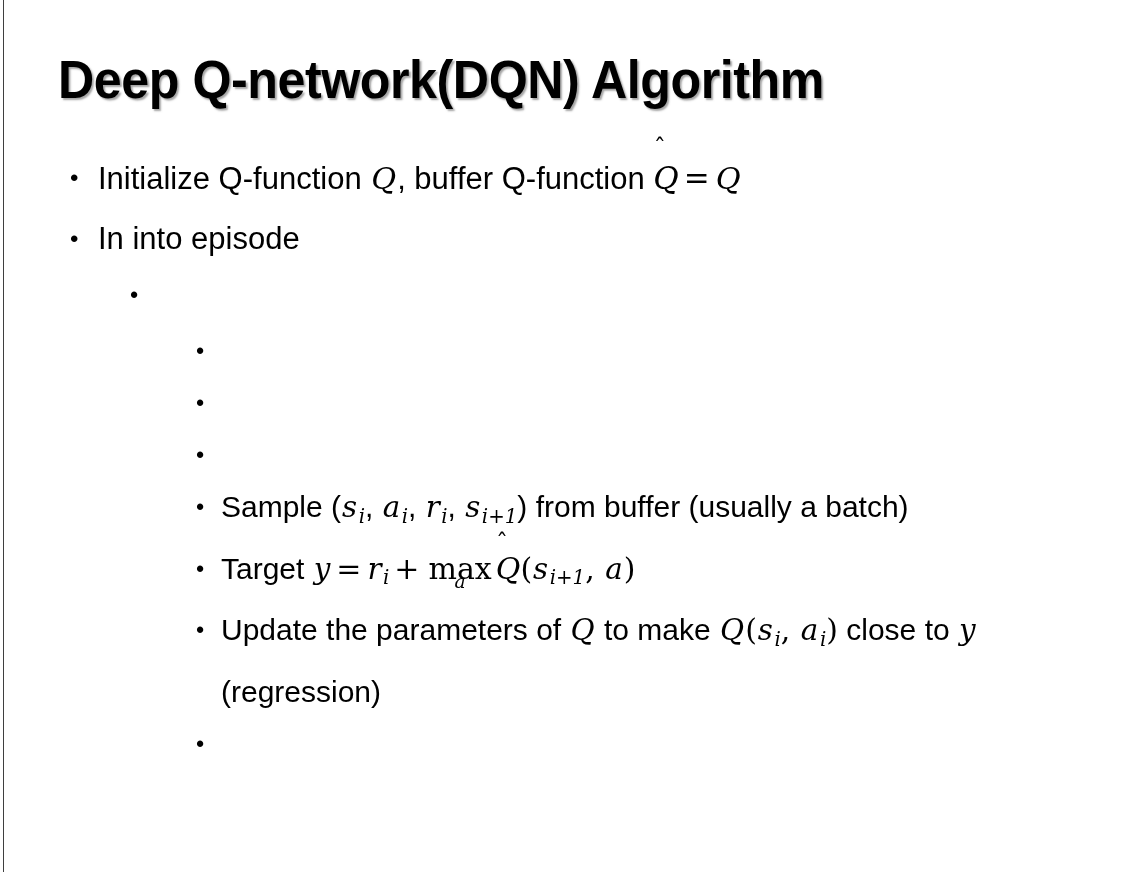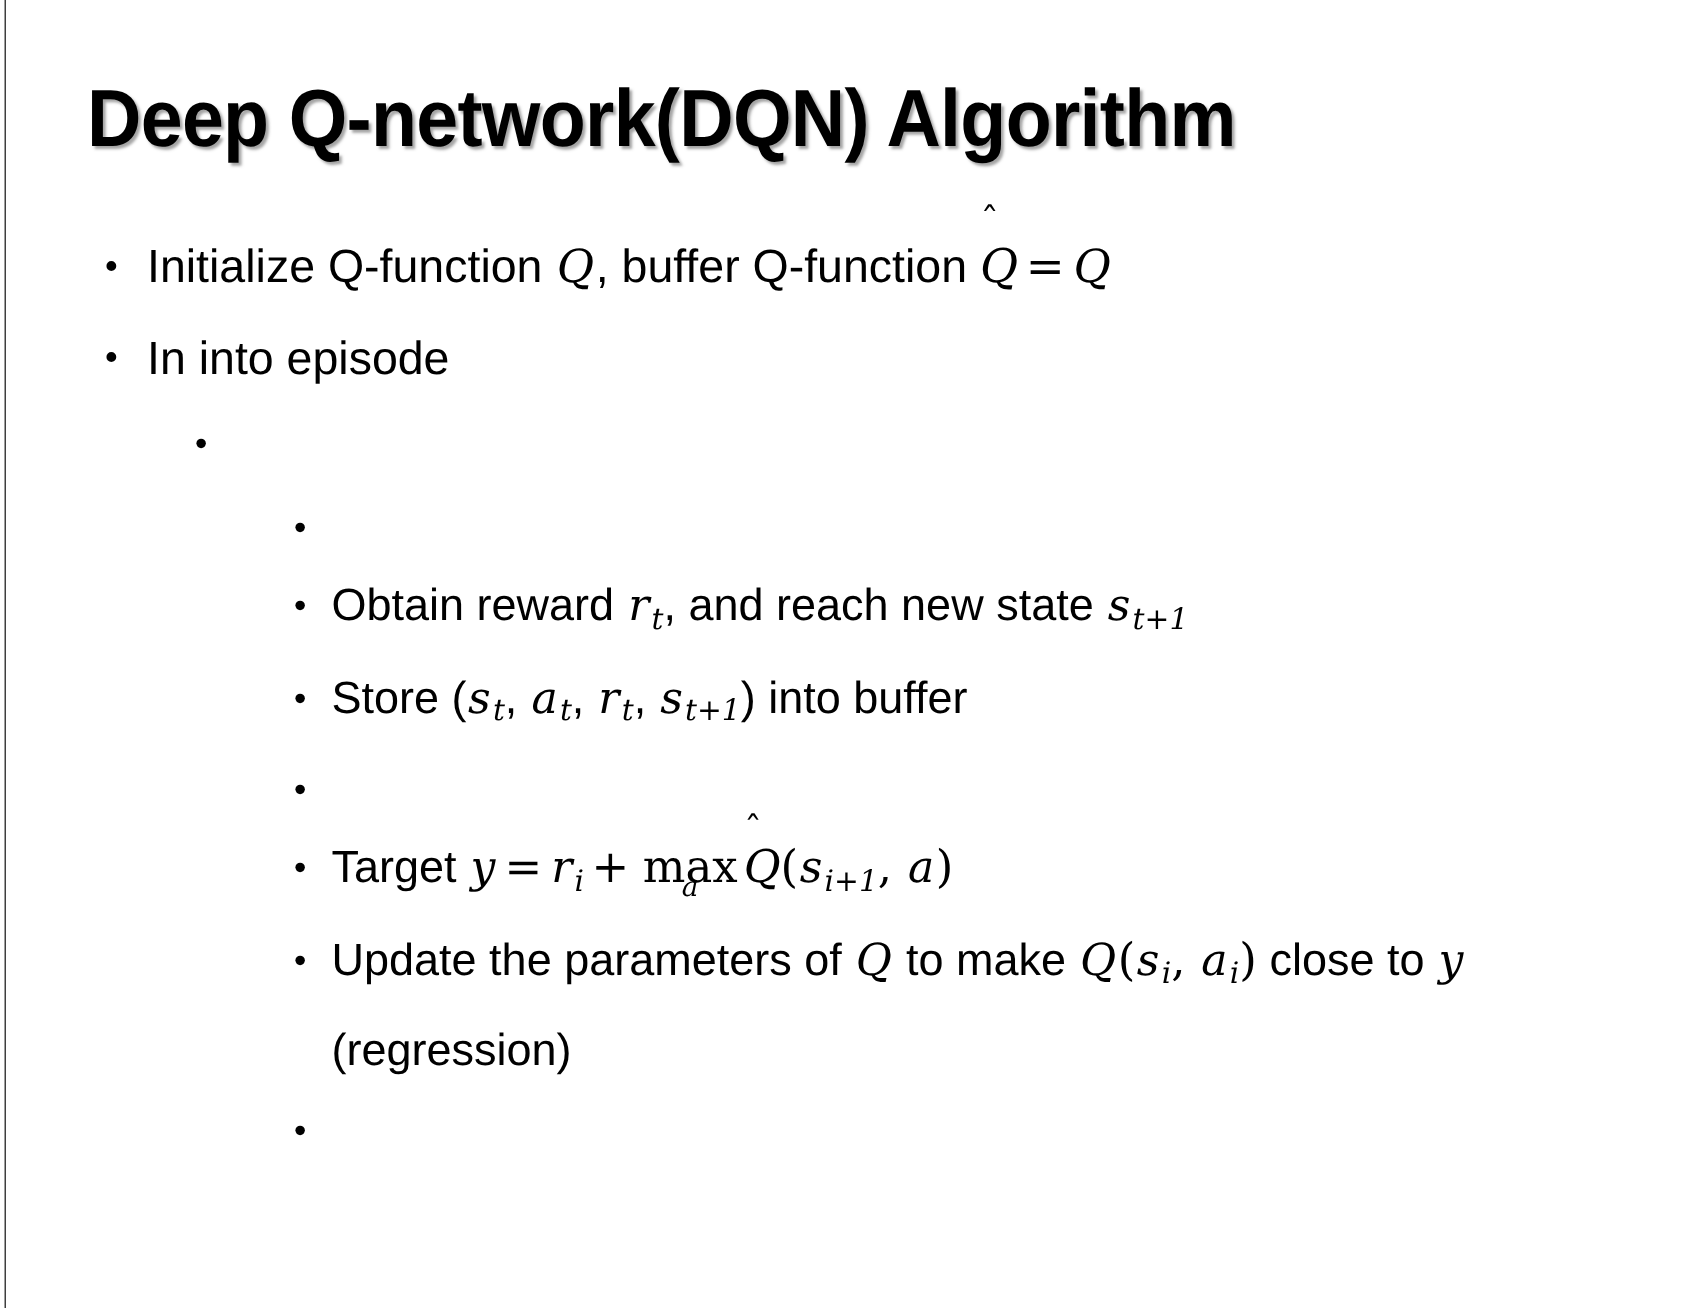--- a/index.html
+++ b/index.html
@@ -192,30 +192,29 @@
     <div class="bullet-row lvl2">
       <span class="bullet-mark">•</span>
     </div>
 
     <div class="bullet-row lvl3 gap-top-6">
       <span class="bullet-mark">•</span>
     </div>
 
     <div class="bullet-row lvl3">
       <span class="bullet-mark">•</span>
-      <span class="bullet-text"><span>Obtain reward </span><span class="math">r</span><span class="msub">t</span><span>, and reach new state </span><span class="math">s</span><span class="msub">t+1</span></span>
-    </div>
-
-    <div class="bullet-row lvl3">
-      <span class="bullet-mark">•</span>
-      <span class="bullet-text"><span>Store (</span><span class="math">s</span><span class="msub">t</span><span>, </span><span class="math">a</span><span class="msub">t</span><span>, </span><span class="math">r</span><span class="msub">t</span><span>, </span><span class="math">s</span><span class="msub">t+1</span><span>) into buffer</span></span>
-    </div>
-
-    <div class="bullet-row lvl3">
-      <span class="bullet-mark">•</span>
+    </div>
+
+    <div class="bullet-row lvl3">
+      <span class="bullet-mark">•</span>
+    </div>
+
+    <div class="bullet-row lvl3">
+      <span class="bullet-mark">•</span>
+      <span class="bullet-text"><span>Sample (</span><span class="math">s</span><span class="msub">i</span><span>, </span><span class="math">a</span><span class="msub">i</span><span>, </span><span class="math">r</span><span class="msub">i</span><span>, </span><span class="math">s</span><span class="msub">i+1</span><span>) from buffer (usually a batch)</span></span>
     </div>
 
     <div class="bullet-row lvl3">
       <span class="bullet-mark">•</span>
       <span class="bullet-text"><span>Target </span><span class="math">y</span><span class="op">=</span><span class="math">r</span><span class="msub">i</span><span class="op">+</span><span class="limop"><span class="limop-base">max</span><span class="limop-sub">a</span></span><span class="hat"><span>Q</span><span class="hat-mark">̂</span></span><span class="math-up">(</span><span class="math">s</span><span class="msub">i+1</span><span class="math-up">, </span><span class="math">a</span><span class="math-up">)</span></span>
     </div>
 
     <div class="bullet-row lvl3">
       <span class="bullet-mark">•</span>
       <span class="bullet-text"><span>Update the parameters of </span><span class="math">Q</span><span> to make </span><span class="math">Q</span><span class="math-up">(</span><span class="math">s</span><span class="msub">i</span><span class="math-up">, </span><span class="math">a</span><span class="msub">i</span><span class="math-up">)</span><span> close to </span><span class="math">y</span><span> (regression)</span></span>

